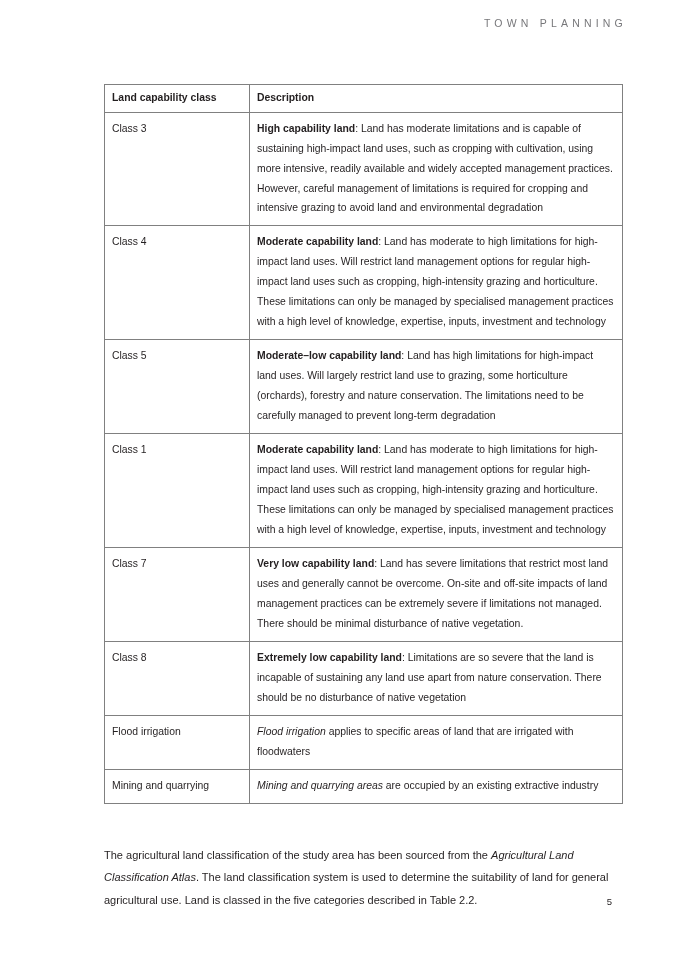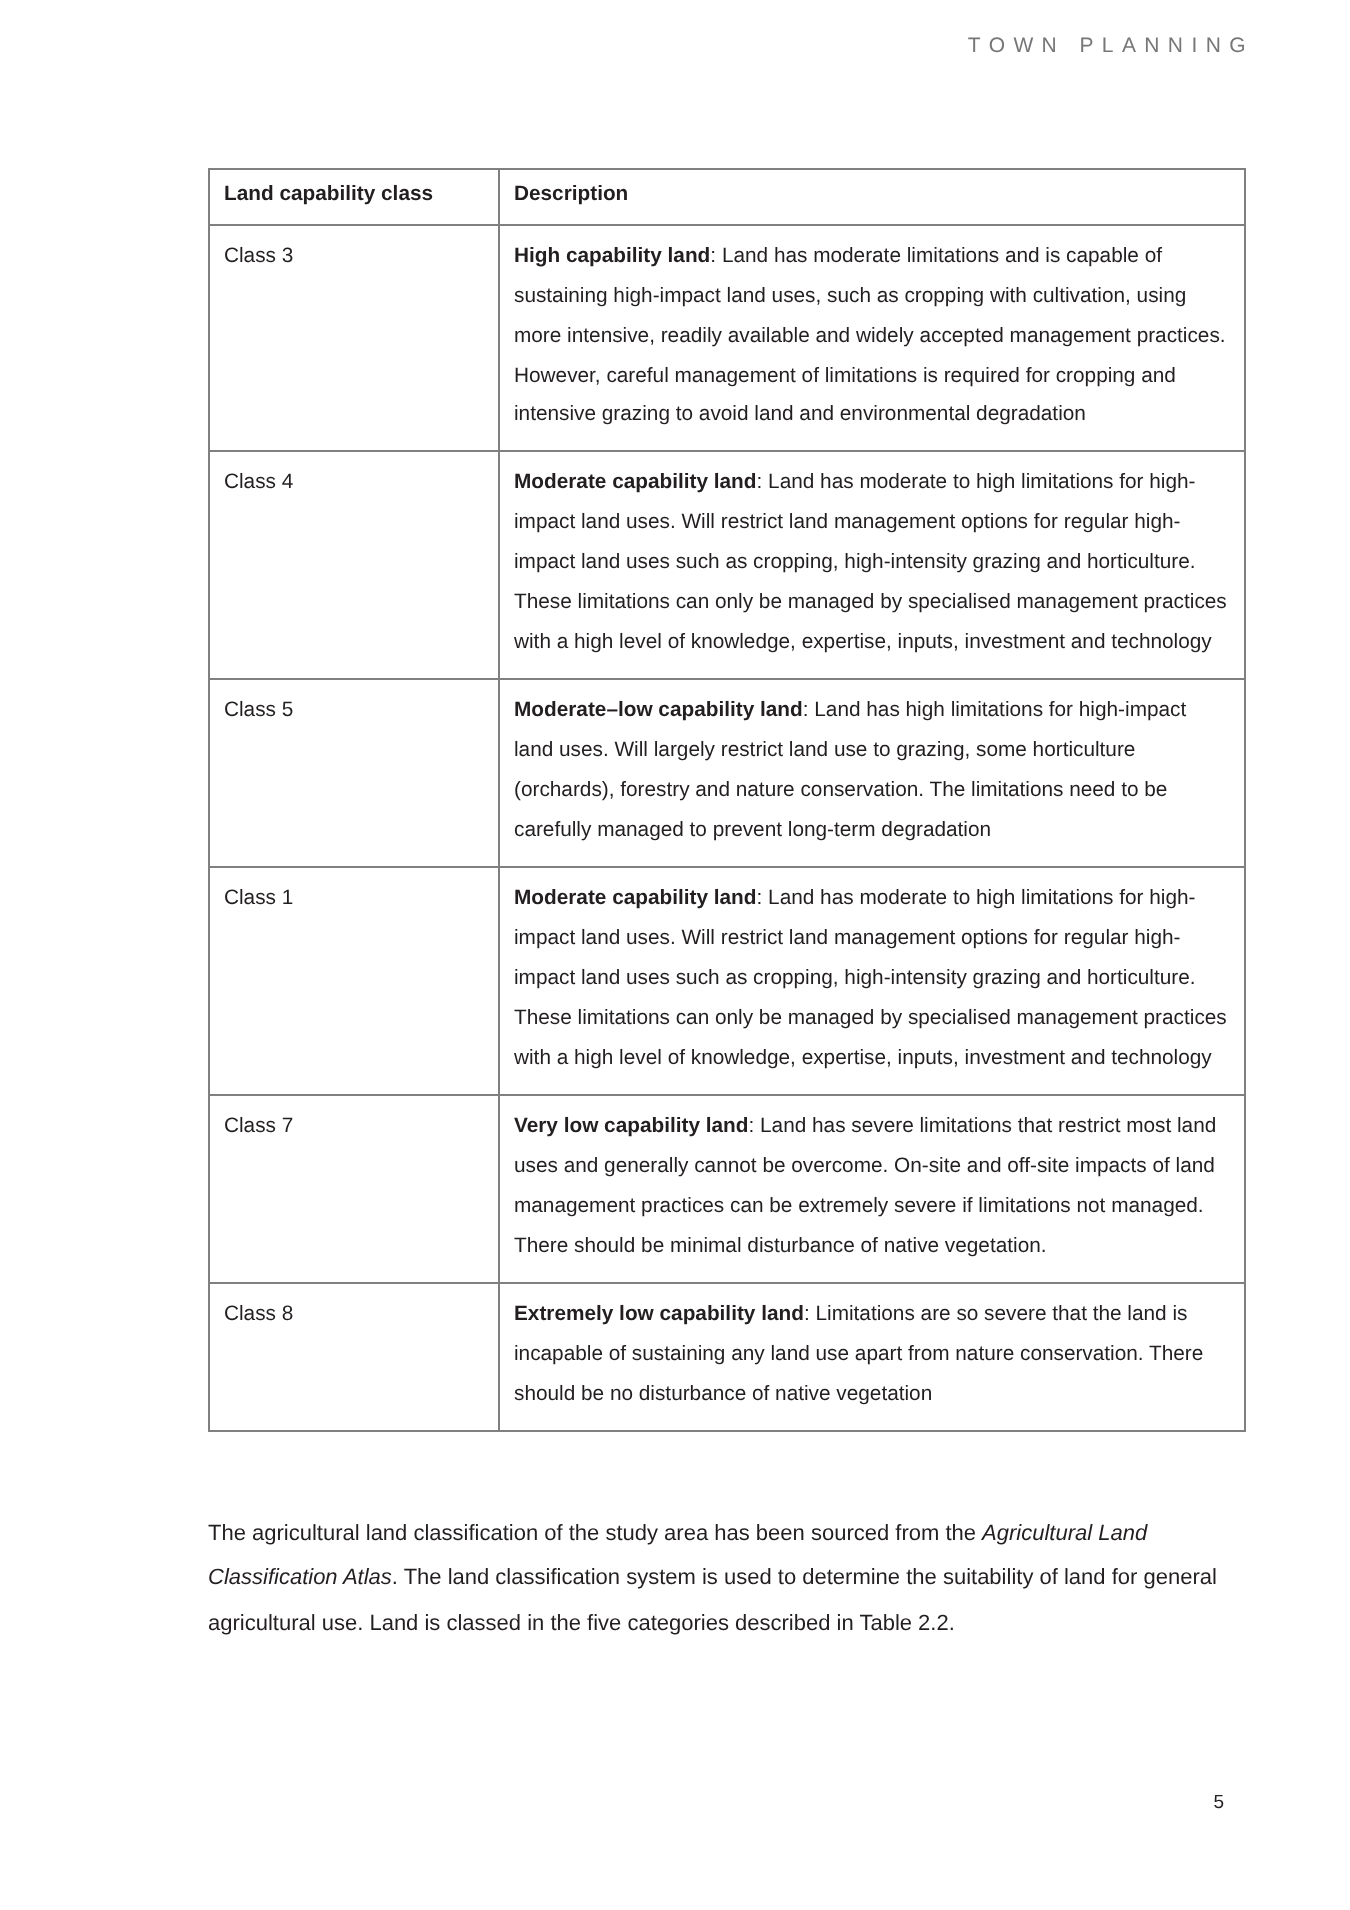--- a/index.html
+++ b/index.html
@@ -135,20 +135,28 @@
           <td><span class="lead-bold">Moderate capability land</span><span>: </span><span>Land has moderate to high limitations for high-impact land uses. Will restrict land management options for regular high-impact land uses such as cropping, high-intensity grazing and horticulture. These limitations can only be managed by specialised management practices with a high level of knowledge, expertise, inputs, investment and technology</span></td>
         </tr>
         <tr>
           <td>Class 7</td>
           <td><span class="lead-bold">Very low capability land</span><span>: </span><span>Land has severe limitations that restrict most land uses and generally cannot be overcome. On-site and off-site impacts of land management practices can be extremely severe if limitations not managed. There should be minimal disturbance of native vegetation.</span></td>
         </tr>
         <tr>
           <td>Class 8</td>
           <td><span class="lead-bold">Extremely low capability land</span><span>: </span><span>Limitations are so severe that the land is incapable of sustaining any land use apart from nature conservation. There should be no disturbance of native vegetation</span></td>
         </tr>
+        <tr>
+          <td>Flood irrigation</td>
+          <td><span class="lead-ital">Flood irrigation</span><span> </span><span>applies to specific areas of land that are irrigated with floodwaters</span></td>
+        </tr>
+        <tr>
+          <td>Mining and quarrying</td>
+          <td class="justified"><span class="lead-ital">Mining and quarrying areas</span><span> </span><span>are occupied by an existing extractive industry</span></td>
+        </tr>
       </tbody>
   </table>
 
   <p class="body-para">
     <span>The agricultural land classification of the study area has been sourced from the </span><span class="ital">Agricultural Land Classification Atlas</span><span>.  The land classification system is used to determine the suitability of land for general agricultural use.  Land is classed in the five categories described in Table 2.2.</span>
   </p>
 
 </div>
 
 <div class="page-number">5</div>

